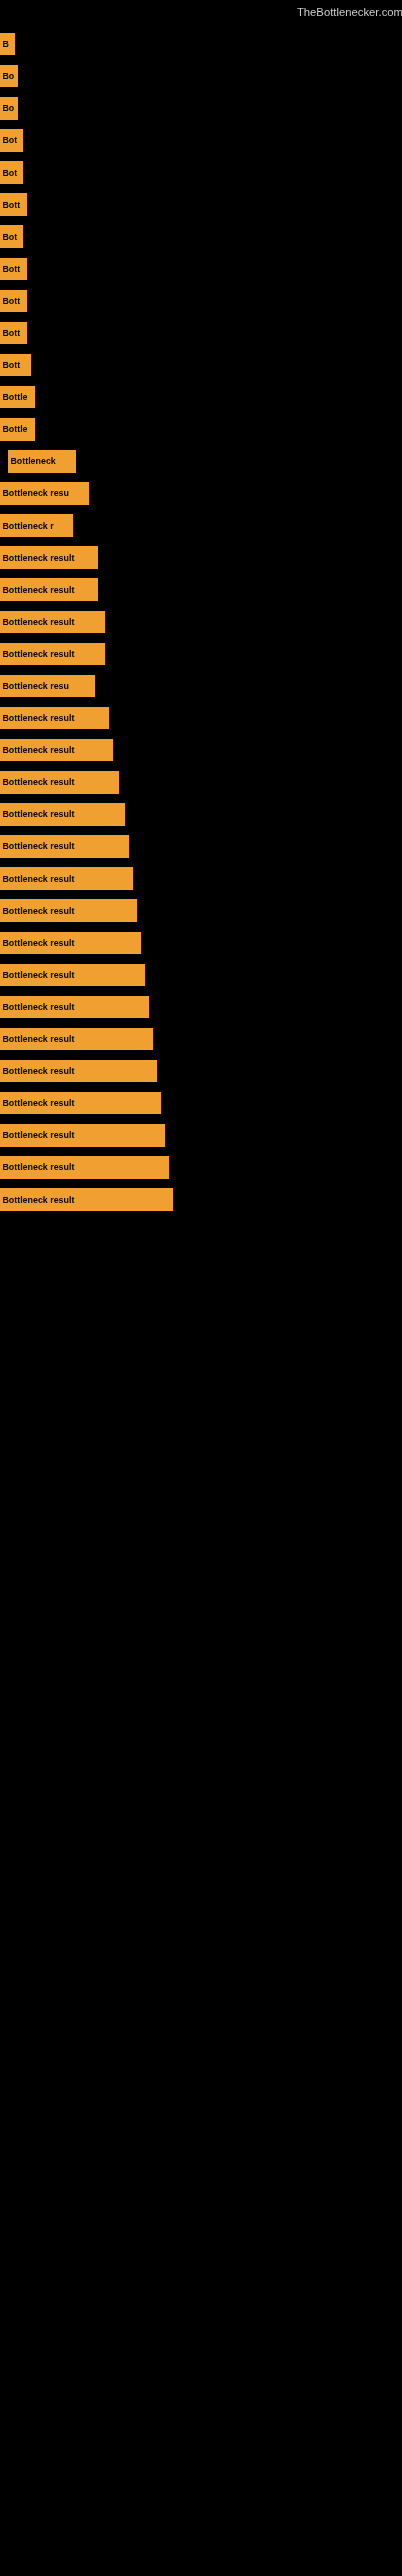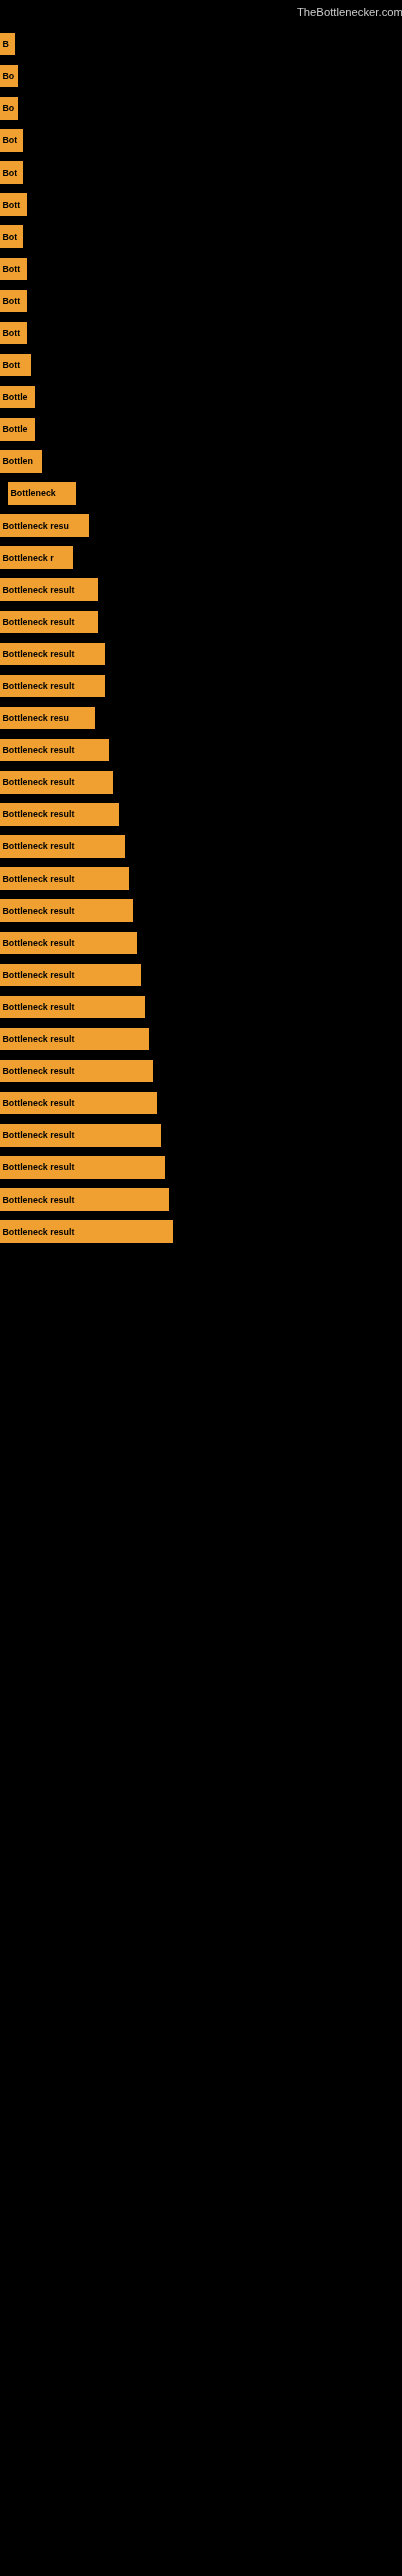--- a/index.html
+++ b/index.html
@@ -74,23 +74,20 @@
     <div class="bar-row">
       <div class="bar-label" style="width: 31px;">Bott</div>
     </div>
     <div class="bar-row">
       <div class="bar-label" style="width: 35px;">Bottle</div>
     </div>
     <div class="bar-row">
       <div class="bar-label" style="width: 35px;">Bottle</div>
     </div>
     <div class="bar-row">
-      <div class="bar-label" style="width: 42px;">Bottlen</div>
-    </div>
-    <div class="bar-row">
       <div class="bar-label" style="width: 68px; margin-left: 8px;">Bottleneck</div>
     </div>
     <div class="bar-row">
       <div class="bar-label" style="width: 89px;">Bottleneck resu</div>
     </div>
     <div class="bar-row">
       <div class="bar-label" style="width: 73px;">Bottleneck r</div>
     </div>
     <div class="bar-row">
       <div class="bar-label" style="width: 98px;">Bottleneck result</div>

